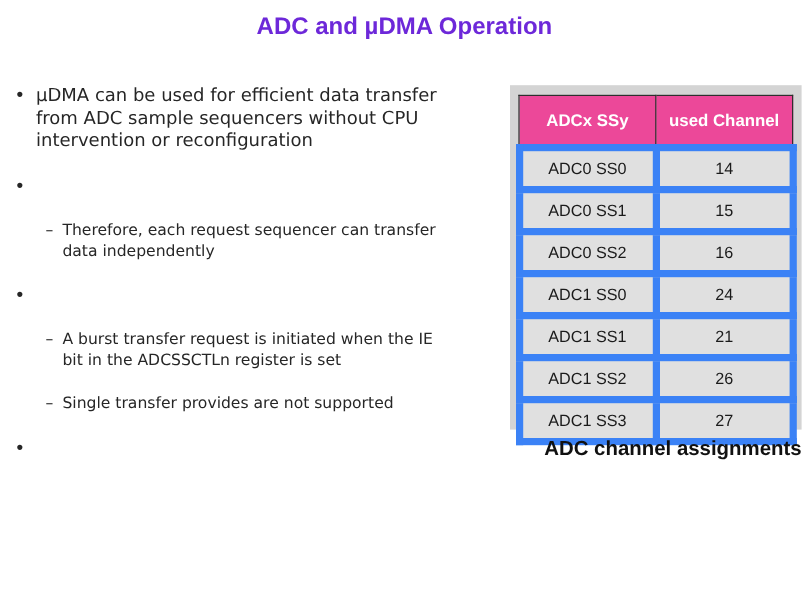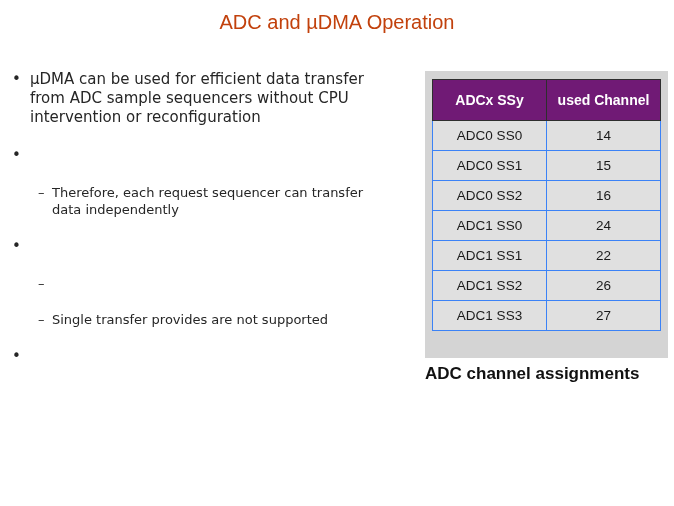--- a/index.html
+++ b/index.html
@@ -11,22 +11,22 @@
     overflow: hidden;
   }
   .title {
     position: absolute;
     top: 11px; left: 0;
     width: 674px;
     margin: 0;
     text-align: center;
     font-family: "Liberation Sans", sans-serif;
     font-size: 20px;
-    font-weight: normal;
-    color: #c2410c;
+    font-weight: bold;
+    color: #6d28d9;
   }
   .content {
     position: absolute;
     left: 12px; top: 70px;
     width: 408px;
     color: #262626;
   }
   .bullet-item {
     display: flex;
     align-items: flex-start;
@@ -46,43 +46,43 @@
     padding-top: 8px;
   }
   table.adc {
     border-collapse: collapse;
     width: 222px;
     margin: 0 auto;
     font-family: "Liberation Sans", sans-serif;
     table-layout: fixed;
   }
   table.adc th {
-    background: #701a75;
+    background: #ec4899;
     color: #ffffff;
     font-size: 14px;
     font-weight: bold;
     height: 38px;
     border: 1px solid #2e2e2e;
     text-align: center;
     width: 111px;
   }
   table.adc td {
     background: #E0E0E0;
     color: #1a1a1a;
     font-size: 13.5px;
     height: 27px;
-    border: 1px solid #3b82f6;
+    border: 6px solid #3b82f6;
     text-align: center;
     width: 111px;
   }
   .caption {
     position: absolute;
     left: 425px; top: 364px;
     width: 243px;
-    text-align: left;
+    text-align: right;
     font-family: "Liberation Sans", sans-serif;
     font-size: 17px;
     font-weight: bold;
     color: #111111;
   }
 </style>
 </head>
 <body>
 
 <h1 class="title">ADC and µDMA Operation</h1>
@@ -100,20 +100,22 @@
   <div class="bullet-item l2">
     <span class="marker">–</span>
     <span class="btext">Therefore, each request sequencer can transfer
 data independently</span>
   </div>
   <div class="bullet-item l1">
     <span class="marker">•</span>
   </div>
   <div class="bullet-item l2">
     <span class="marker">–</span>
+    <span class="btext">A burst transfer request is initiated when the IE
+bit in the ADCSSCTLn register is set</span>
   </div>
   <div class="bullet-item l2">
     <span class="marker">–</span>
     <span class="btext">Single transfer provides are not supported</span>
   </div>
   <div class="bullet-item l1">
     <span class="marker">•</span>
   </div>
 </div>
 
@@ -137,21 +139,21 @@
       <tr>
         <td>ADC0 SS2</td>
         <td>16</td>
       </tr>
       <tr>
         <td>ADC1 SS0</td>
         <td>24</td>
       </tr>
       <tr>
         <td>ADC1 SS1</td>
-        <td>22</td>
+        <td>21</td>
       </tr>
       <tr>
         <td>ADC1 SS2</td>
         <td>26</td>
       </tr>
       <tr>
         <td>ADC1 SS3</td>
         <td>27</td>
       </tr>
     </tbody>

